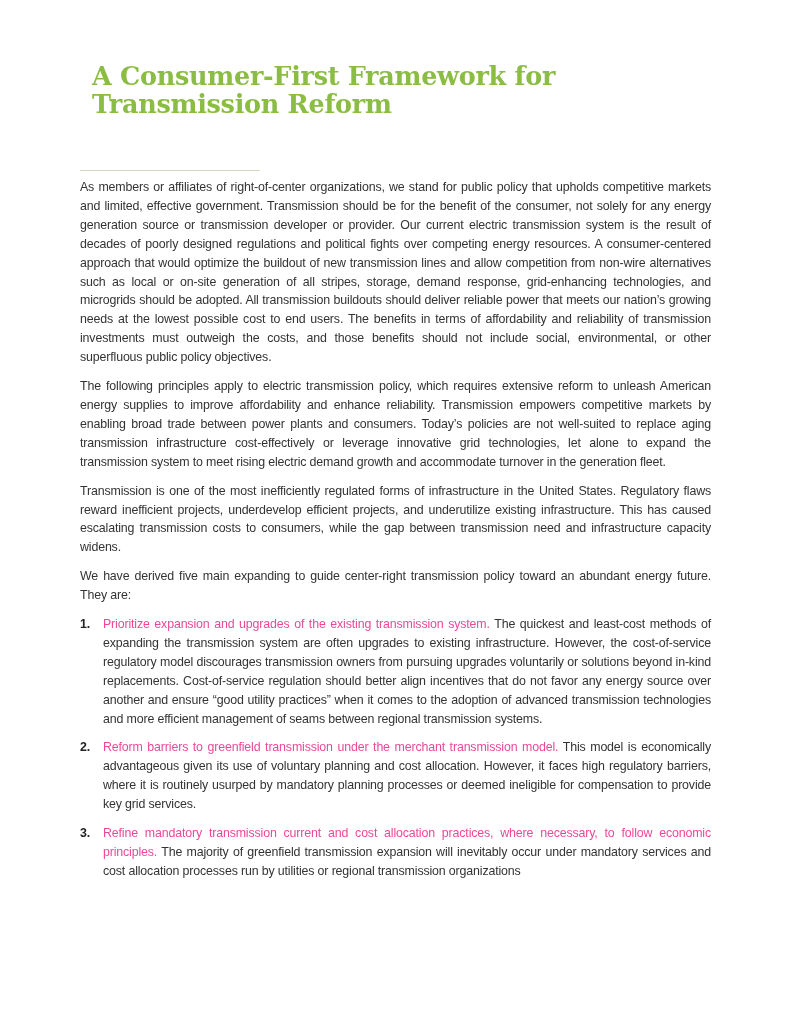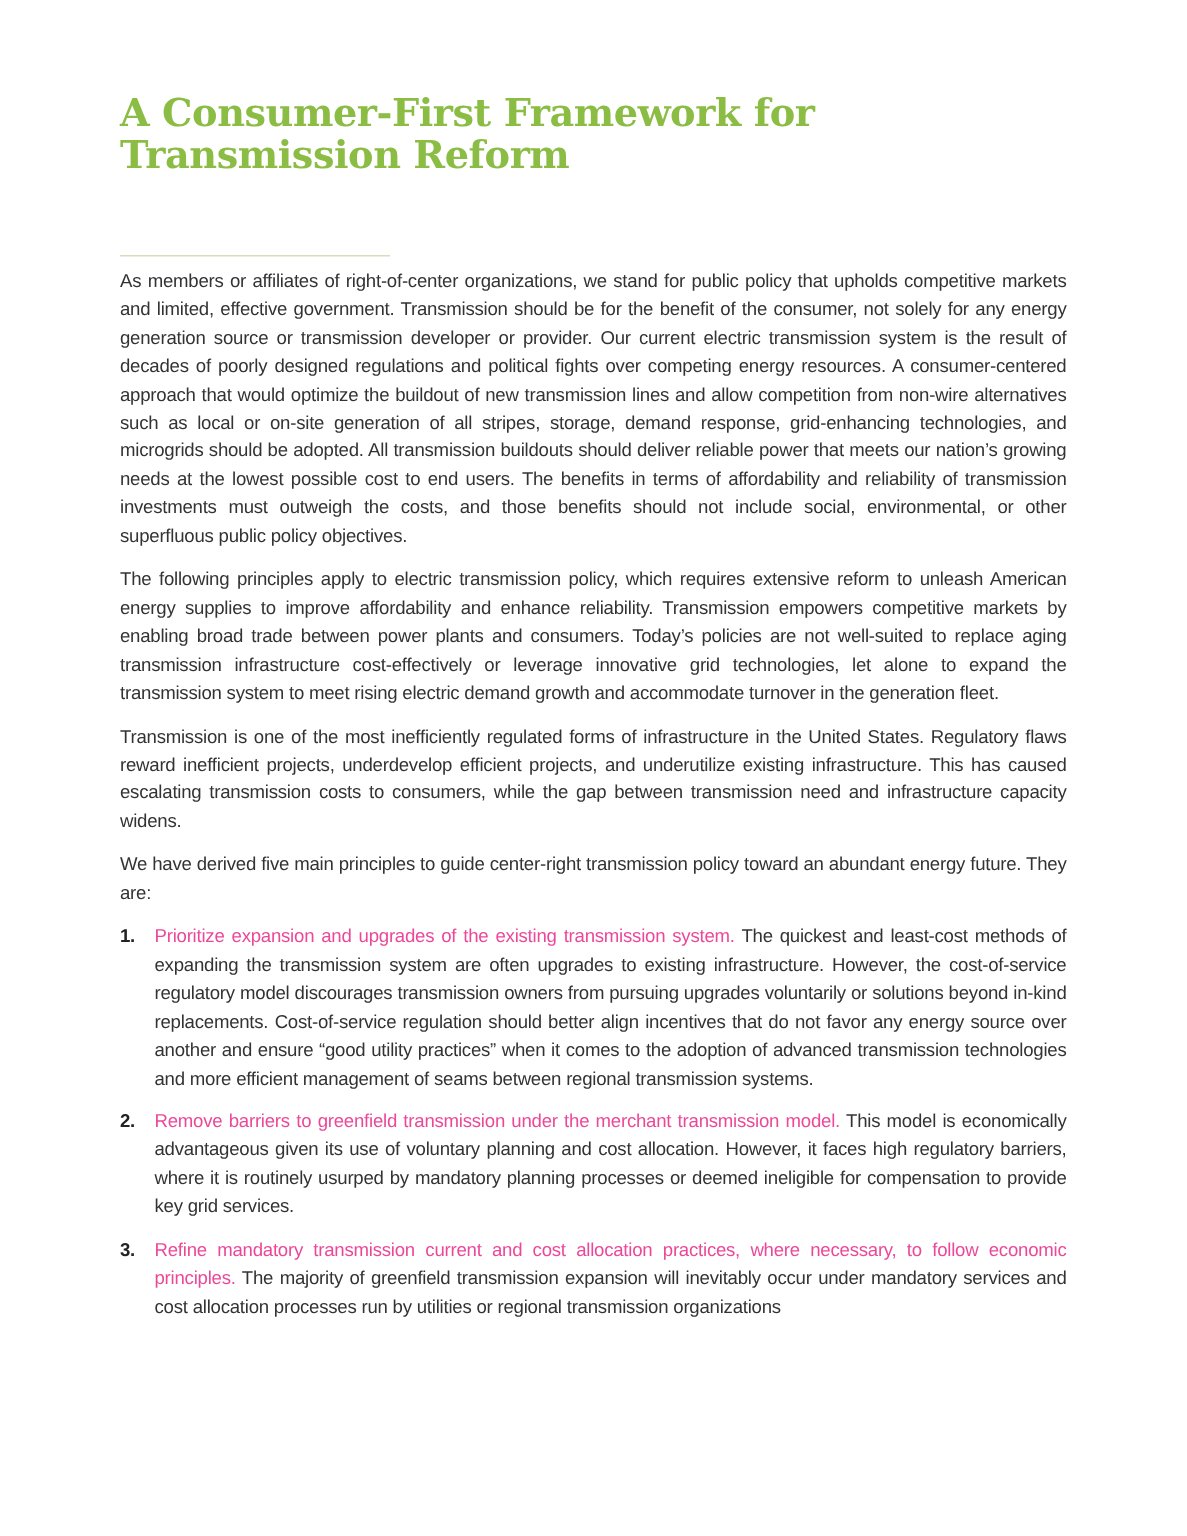--- a/index.html
+++ b/index.html
@@ -1,19 +1,19 @@
 <!DOCTYPE html>
 <html><head>
 <meta charset="utf-8">
 <style>
   html, body { margin: 0; padding: 0; background: #ffffff; }
   body { width: 791px; height: 1024px; overflow: hidden; position: relative; }
   .page { position: absolute; left: 0; top: 0; width: 791px; height: 1024px; background: #fff; }
   .title {
-    position: absolute; left: 80px; top: 62px; width: 640px;
+    position: absolute; left: 92px; top: 62px; width: 640px;
     font-family: "DejaVu Serif", serif; font-weight: bold; color: #8bbd45;
     font-size: 25.5px; line-height: 28px; letter-spacing: -0.3px; margin: 0;
   }
   .subtitle {
     position: absolute; left: 80px; top: 124px; width: 680px;
     font-family: "DejaVu Serif", serif; color: #2b2b2b;
     font-size: 15.5px; line-height: 20px; margin: 0; letter-spacing: -0.2px;
   }
   .rule {
     position: absolute; left: 80px; top: 170px; width: 180px; height: 1px;
@@ -35,30 +35,30 @@
 <body>
 
 <div class="page">
   <h1 class="title">A Consumer-First Framework for Transmission Reform</h1>
   <div class="rule"></div>
 
   <div class="body">
     <p>As members or affiliates of right-of-center organizations, we stand for public policy that upholds competitive markets and limited, effective government. Transmission should be for the benefit of the consumer, not solely for any energy generation source or transmission developer or provider. Our current electric transmission system is the result of decades of poorly designed regulations and political fights over competing energy resources. A consumer-centered approach that would optimize the buildout of new transmission lines and allow competition from non-wire alternatives such as local or on-site generation of all stripes, storage, demand response, grid-enhancing technologies, and microgrids should be adopted. All transmission buildouts should deliver reliable power that meets our nation’s growing needs at the lowest possible cost to end users. The benefits in terms of affordability and reliability of transmission investments must outweigh the costs, and those benefits should not include social, environmental, or other superfluous public policy objectives.</p>
     <p>The following principles apply to electric transmission policy, which requires extensive reform to unleash American energy supplies to improve affordability and enhance reliability. Transmission empowers competitive markets by enabling broad trade between power plants and consumers. Today’s policies are not well-suited to replace aging transmission infrastructure cost-effectively or leverage innovative grid technologies, let alone to expand the transmission system to meet rising electric demand growth and accommodate turnover in the generation fleet.</p>
     <p>Transmission is one of the most inefficiently regulated forms of infrastructure in the United States. Regulatory flaws reward inefficient projects, underdevelop efficient projects, and underutilize existing infrastructure. This has caused escalating transmission costs to consumers, while the gap between transmission need and infrastructure capacity widens.</p>
-    <p>We have derived five main principles to guide center-right transmission policy toward an abundant energy future. They are:</p>
+    <p>We have derived five main expanding to guide center-right transmission policy toward an abundant energy future. They are:</p>
 
     <ol class="principles">
       <li>
         <span class="num">1.</span>
         <span class="lead">Prioritize expansion and upgrades of the existing transmission system.</span><span> The quickest and least-cost methods of expanding the transmission system are often upgrades to existing infrastructure. However, the cost-of-service regulatory model discourages transmission owners from pursuing upgrades voluntarily or solutions beyond in-kind replacements. Cost-of-service regulation should better align incentives that do not favor any energy source over another and ensure “good utility practices” when it comes to the adoption of advanced transmission technologies and more efficient management of seams between regional transmission systems.</span>
       </li>
       <li>
         <span class="num">2.</span>
-        <span class="lead">Remove barriers to greenfield transmission under the merchant transmission model.</span><span> This model is economically advantageous given its use of voluntary planning and cost allocation. However, it faces high regulatory barriers, where it is routinely usurped by mandatory planning processes or deemed ineligible for compensation to provide key grid services.</span>
+        <span class="lead">Reform barriers to greenfield transmission under the merchant transmission model.</span><span> This model is economically advantageous given its use of voluntary planning and cost allocation. However, it faces high regulatory barriers, where it is routinely usurped by mandatory planning processes or deemed ineligible for compensation to provide key grid services.</span>
       </li>
       <li>
         <span class="num">3.</span>
         <span class="lead">Refine mandatory transmission current and cost allocation practices, where necessary, to follow economic principles.</span><span> The majority of greenfield transmission expansion will inevitably occur under mandatory services and cost allocation processes run by utilities or regional transmission organizations</span>
       </li>
     </ol>
   </div>
 </div>
 
 </body></html>

